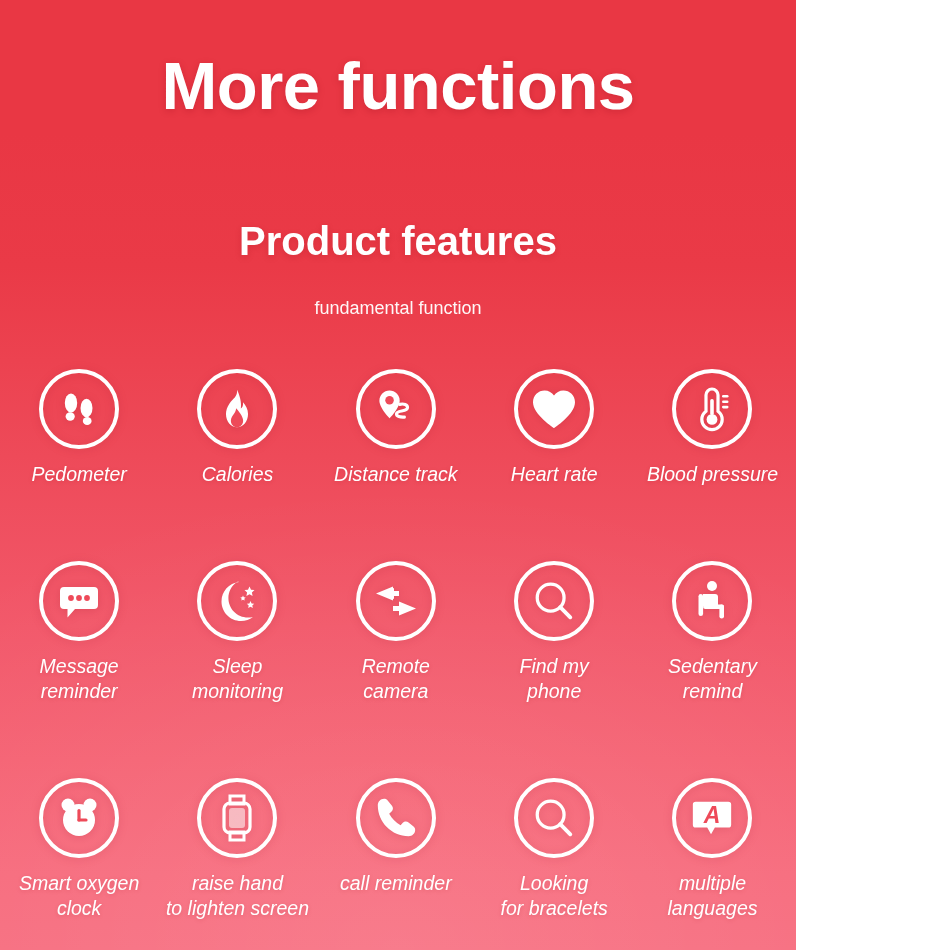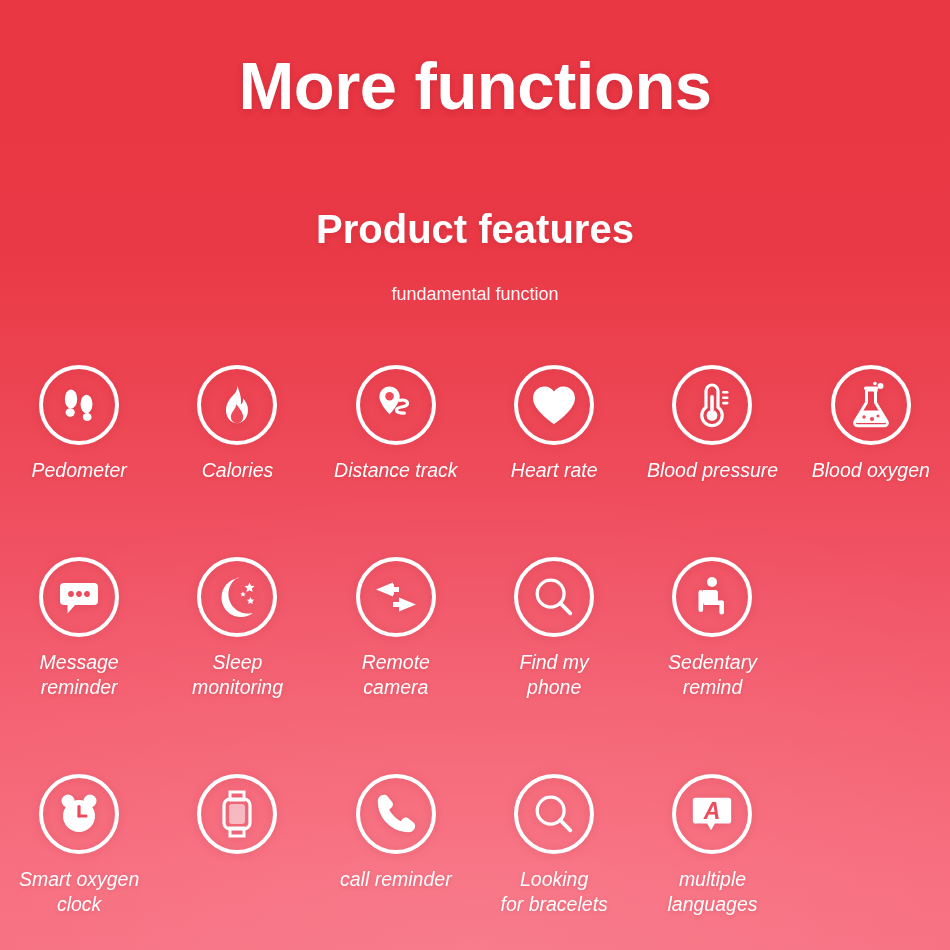--- a/index.html
+++ b/index.html
@@ -5,21 +5,21 @@
   html, body {
     margin: 0;
     padding: 0;
     background: #ffffff;
   }
   body {
     font-family: "Liberation Sans", sans-serif;
   }
   .poster {
     position: relative;
-    width: 950px;
+    width: 796px;
     height: 950px;
     overflow: hidden;
     background: linear-gradient(to bottom,
         #e93744 0%,
         #e93744 14%,
         #ea3a47 28%,
         #ee4a59 48%,
         #f2586a 66%,
         #f56273 80%,
         #f76a7c 92%,
@@ -47,30 +47,30 @@
     font-weight: bold;
     letter-spacing: -0.5px;
     line-height: 1.0;
     margin: 0;
     text-shadow: 0 2px 7px rgba(150,12,25,0.28);
   }
   .title-sub {
     color: #ffffff;
     font-size: 40px;
     font-weight: bold;
-    margin: 0;
+    margin: 12px;
     padding-top: 90px;
     line-height: 1.0;
     text-shadow: 0 2px 6px rgba(150,12,25,0.22);
   }
   .title-caption {
     color: #ffffff;
     font-size: 18px;
     font-weight: normal;
-    margin: 10px;
+    margin: 0;
     padding-top: 26px;
     line-height: 1.0;
     opacity: 0.96;
     text-align: center;
   }
 
   .grid {
     position: relative;
     z-index: 2;
     margin: 0 auto;
@@ -286,20 +286,22 @@
 
     <div class="cell">
       <div class="icon-circle">
         <svg width="38" height="48" viewBox="0 0 38 48">
           <path d="M12 2h14v8H12z" fill="none" stroke="#fff" stroke-width="3"></path>
           <path d="M12 38h14v8H12z" fill="none" stroke="#fff" stroke-width="3"></path>
           <rect x="6" y="9" width="26" height="30" rx="6" fill="none" stroke="#fff" stroke-width="3.2"></rect>
           <rect x="11" y="14" width="16" height="20" rx="3" fill="#fff" opacity="0.55"></rect>
         </svg>
       </div>
+      <div class="cell-label">raise hand
+to lighten screen</div>
     </div>
 
     <div class="cell">
       <div class="icon-circle">
         <svg width="46" height="46" viewBox="0 0 48 48">
           <path d="M11.5 4c-3.5 0-6.5 3-6.5 6.8 0 17.8 14.4 32.2 32.2 32.2 3.8 0 6.8-3 6.8-6.5 0-1.4-.6-2.7-1.7-3.6l-5.2-4.3c-1.8-1.5-4.4-1.3-6 .4l-2.3 2.5c-5-2.8-9.1-6.9-11.9-11.9l2.5-2.3c1.7-1.6 1.9-4.2.4-6L15.5 5.9C14.6 4.7 13.1 4 11.5 4z" fill="#fff"></path>
         </svg>
       </div>
       <div class="cell-label">call reminder</div>
     </div>

